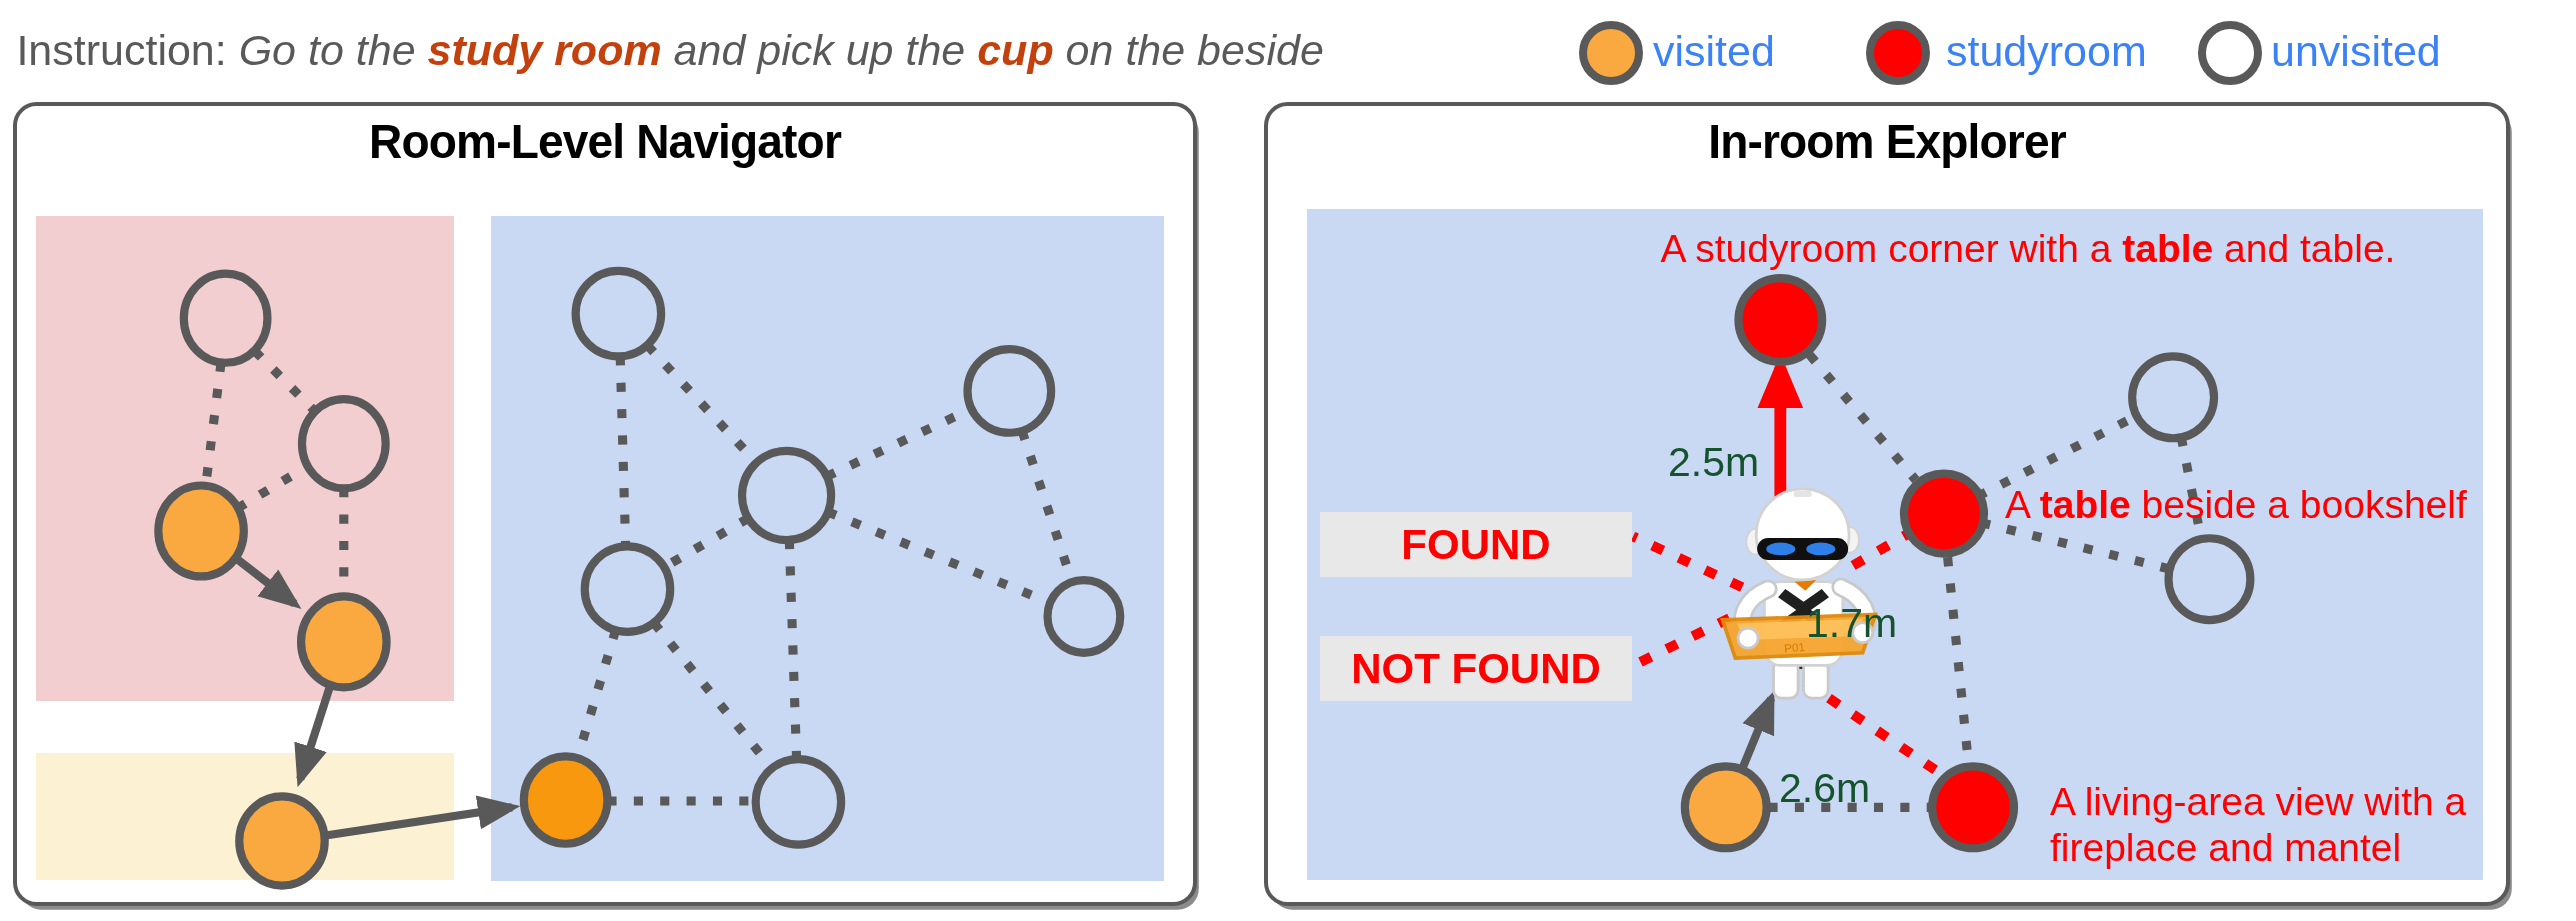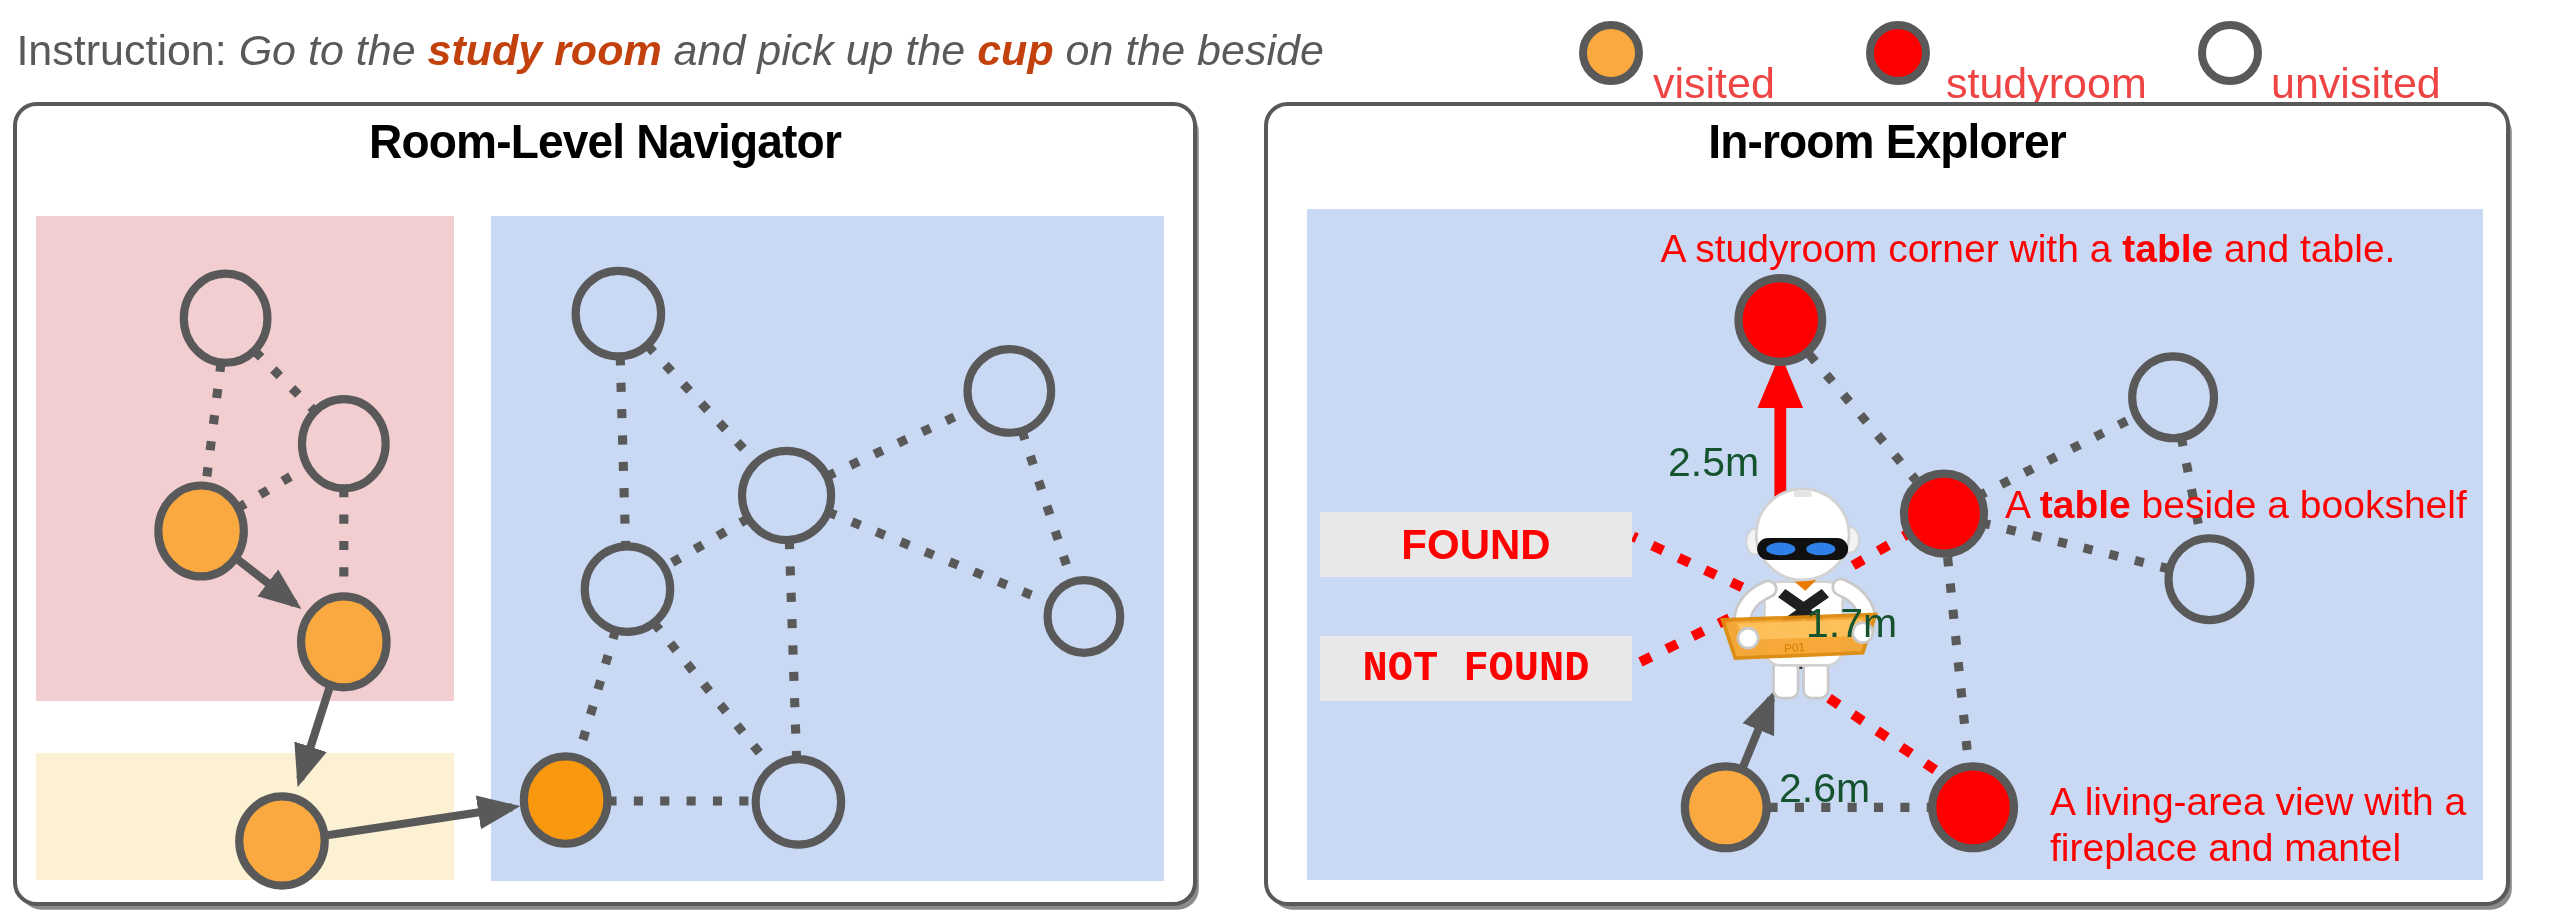--- a/index.html
+++ b/index.html
@@ -5,21 +5,21 @@
   html,body{margin:0;padding:0;background:#ffffff;}
   #stage{position:relative;width:2576px;height:921px;background:#ffffff;overflow:hidden;
          font-family:"Liberation Sans",sans-serif;}
 
   
   #instruction{position:absolute;left:16.4px;top:25.5px;font-size:43px;color:#595959;white-space:nowrap;}
   #instruction .it{font-style:italic;}
   #instruction .bd{font-style:italic;font-weight:bold;color:#c2410c;}
   .legend-dot{position:absolute;width:64px;height:64px;border-radius:50%;
               border:8.2px solid #595959;box-sizing:border-box;background:#fff;}
-  .legend-label{position:absolute;top:27px;font-size:43px;color:#ef4444;white-space:nowrap;margin-top:32px;}
+  .legend-label{position:absolute;top:27px;font-size:43px;color:#3b82f6;white-space:nowrap;}
 
   
   .panel{position:absolute;background:#ffffff;border:4.5px solid #595959;border-radius:23.6px;
          box-shadow:4.5px 6.4px 0 -2.7px #8b8b8b;box-sizing:border-box;}
   .panel-title{position:absolute;font-size:49px;font-weight:bold;color:#000;
                text-align:center;letter-spacing:-0.9px;transform:scaleX(.94);white-space:nowrap;}
   .region{position:absolute;}
 
   
   #graph-svg{position:absolute;left:0;top:0;width:2576px;height:921px;z-index:3;}
@@ -142,21 +142,21 @@
     <ellipse cx="104" cy="52" rx="51" ry="50" fill="#ffffff" stroke="#d2d2d2" stroke-width="3"></ellipse>
     <rect x="54" y="56" width="100" height="24" rx="12" fill="#101010"></rect>
     <ellipse cx="80" cy="68" rx="16" ry="7" fill="#2f7fe8"></ellipse>
     <ellipse cx="124" cy="68" rx="16" ry="7" fill="#2f7fe8"></ellipse>
     <rect x="94" y="4" width="20" height="7" rx="3.5" fill="#e4e4e4"></rect>
   </svg>
 
   <div class="status-box" style="left: 1320px; top: 512px; background: rgb(233, 232, 232);">
       <span>FOUND</span>
     </div>
-  <div class="status-box" style="left: 1320px; top: 636px; background: rgb(233, 232, 232); font-family: Liberation Mono, monospace;">
+  <div class="status-box" style="left: 1320px; top: 636px; background: rgb(233, 232, 232);">
       <span>NOT FOUND</span>
     </div>
 
   <div class="cap" style="left:1628px;top:226px;width:800px;text-align:center;"><span>A studyroom corner with a </span><b>table</b><span> and table.</span></div>
 
   <div class="cap" style="left:2005px;top:482px;"><span>A </span><b>table</b><span> beside a bookshelf</span></div>
 
   <div class="cap" style="left:2050px;top:779px;">
       <span style="display:block">A living-area view with a</span>
       <span style="display:block">fireplace and mantel</span>

